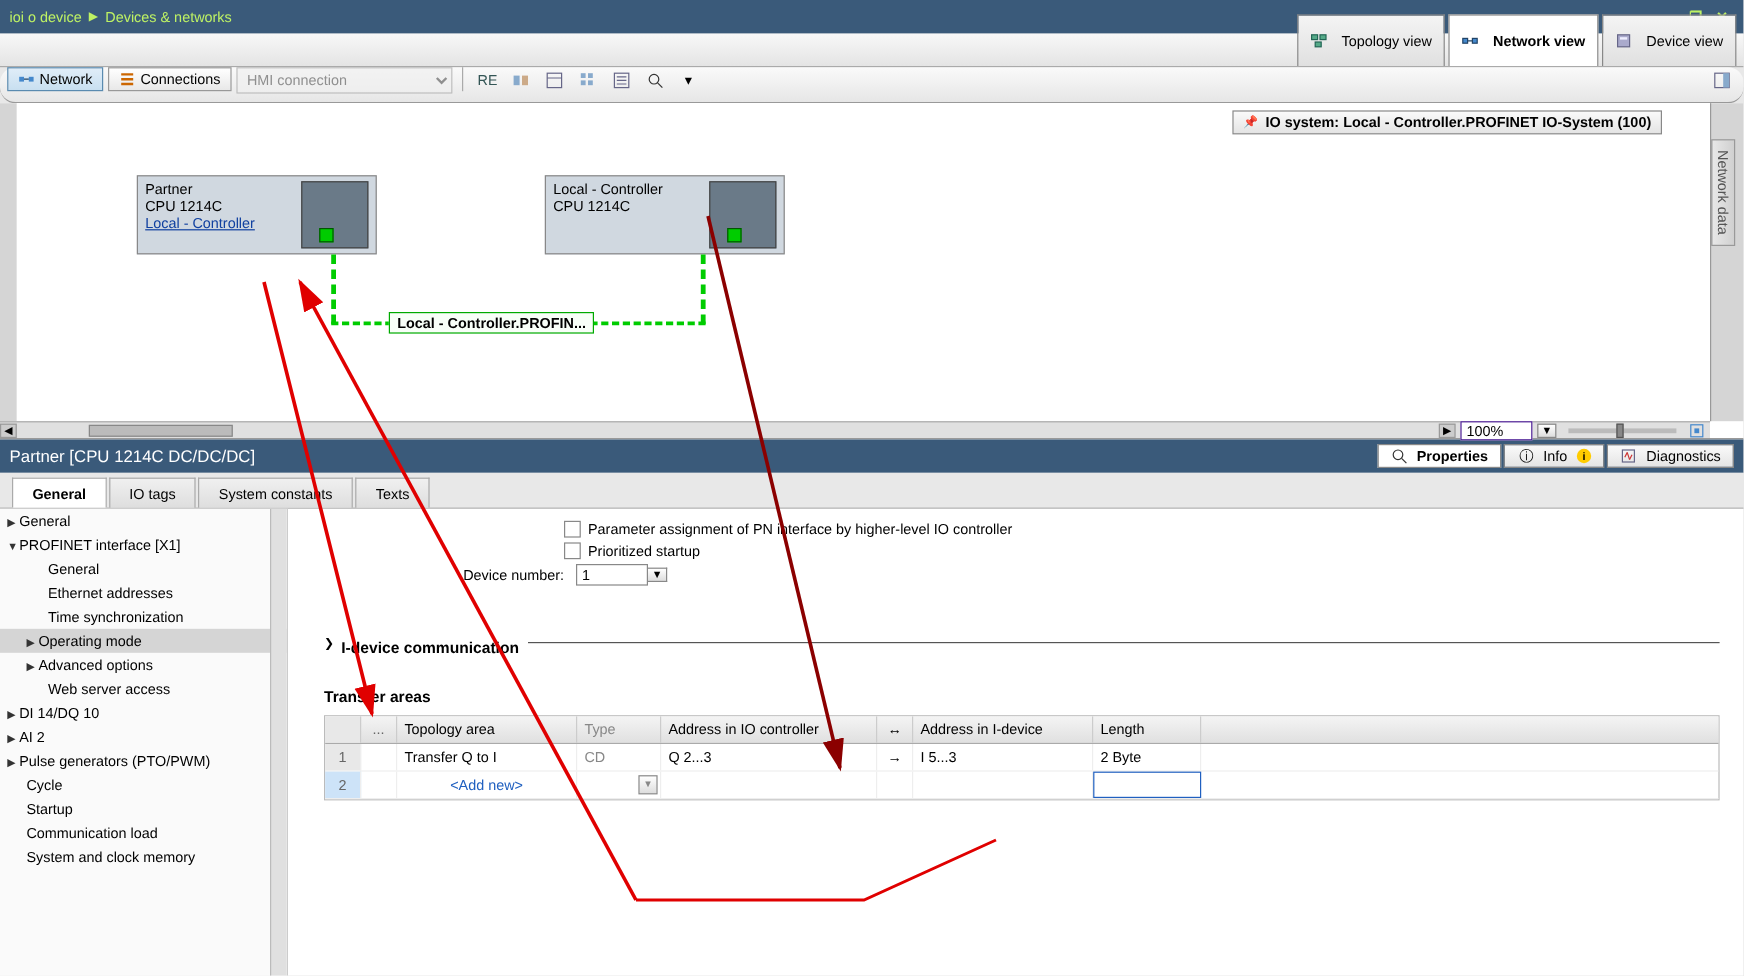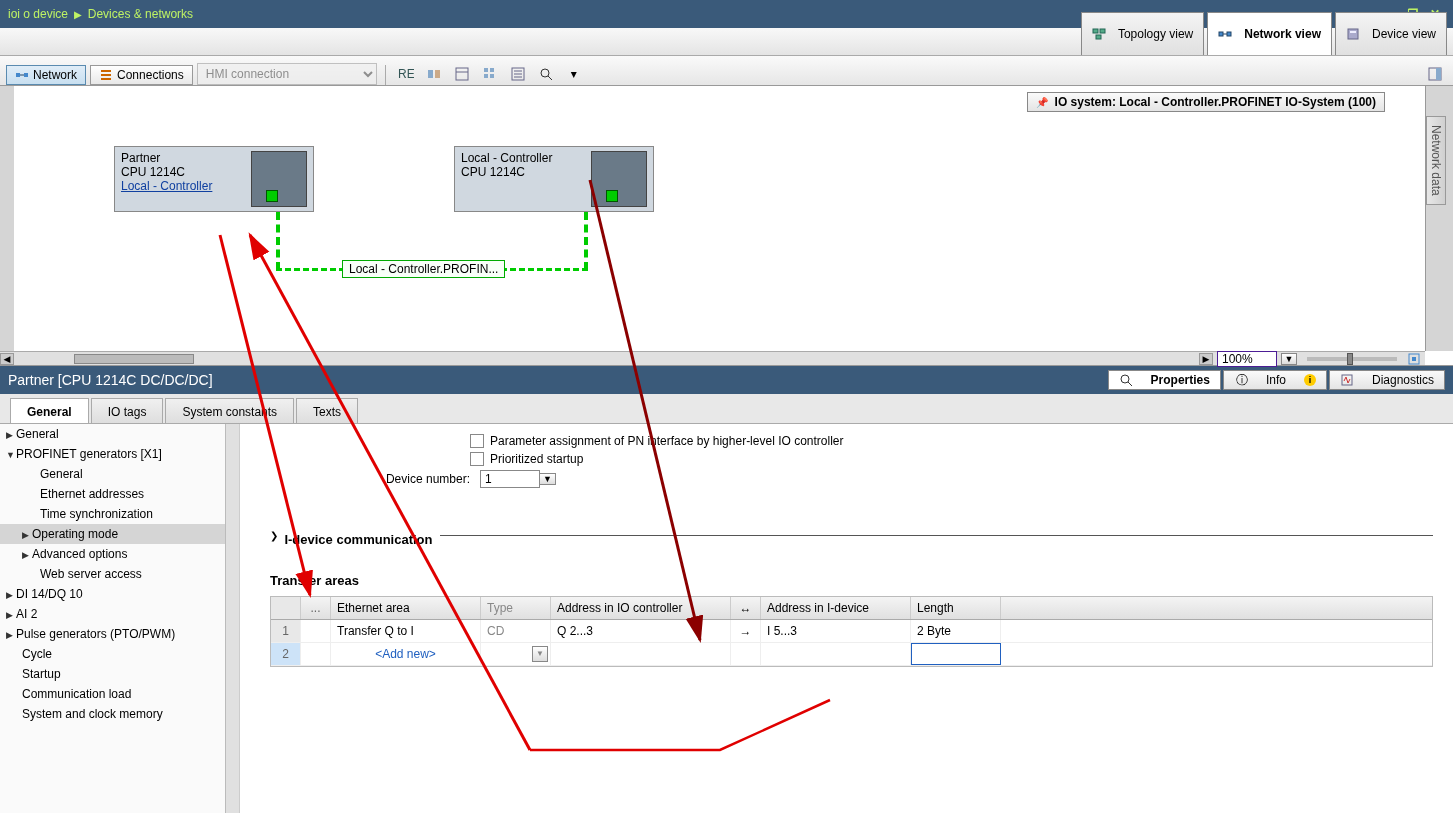--- a/index.html
+++ b/index.html
@@ -11,21 +11,21 @@
 .titlebar .win-controls { margin-left: auto; display: flex; gap: 2px; }
 .titlebar .win-controls span { width: 20px; text-align: center; cursor: pointer; font-weight: bold; }
 
 
 .view-tabs-row { background: linear-gradient(#f8f8f8,#e4e4e4); height: 28px; border-bottom: 1px solid #aaa; display: flex; justify-content: flex-end; align-items: flex-end; padding-right: 6px; }
 .view-tab { border: 1px solid #888; border-bottom: none; padding: 14px 10px; margin-left: 3px; background: linear-gradient(#f4f4f4,#e0e0e0); display: flex; align-items: center; gap: 12px; cursor: pointer; }
 .view-tab.active { background: #fff; font-weight: bold; }
 .view-tab .vicn { width: 14px; height: 12px; display: inline-block; }
 
 
-.netbar { background: linear-gradient(#fafafa,#e6e6e6); height: 30px; border-bottom: 1px solid #999; display: flex; align-items: flex-end; padding: 0 6px; gap: 4px; }
+.netbar { background: linear-gradient(#fafafa,#e6e6e6); height: 30px; border-bottom: 1px solid #999; display: flex; align-items: flex-start; padding: 0 6px; gap: 4px; border-radius: 13px; }
 .netbar .btn { border: 1px solid #999; background: linear-gradient(#fff,#e8e8e8); padding: 2px 8px; display: flex; align-items: center; gap: 4px; cursor: pointer; }
 .netbar .btn.active { background: linear-gradient(#e0edf8,#c8dff0); border-color: #5a8bb0; }
 .netbar select { border: 1px solid #aaa; background: #f0f0f0; padding: 1px 4px; width: 180px; height: 22px; color: #666; }
 .netbar .sep { width: 1px; height: 20px; background: #aaa; margin: 0 4px; }
 .netbar .iconbtn { width: 24px; height: 22px; border: 1px solid transparent; display: flex; align-items: center; justify-content: center; cursor: pointer; }
 .netbar .expand { margin-left: auto; }
 
 
 .canvas-wrap { position: relative; background: #fff; height: 280px; border-bottom: 1px solid #999; }
 .canvas { position: absolute; left: 14px; right: 28px; top: 0; bottom: 14px; background: #fff; overflow: hidden; }
@@ -49,21 +49,21 @@
 
 .hscroll { position: absolute; left: 0; right: 28px; bottom: 0; height: 14px; background: #e0e0e0; border-top: 1px solid #aaa; display: flex; align-items: center; }
 .hscroll .sbtn { width: 14px; height: 12px; background: #ccc; border: 1px solid #999; text-align: center; font-size: 9px; line-height: 10px; cursor: pointer; }
 .hscroll .thumb { width: 120px; height: 10px; background: #bbb; border: 1px solid #888; margin-left: 60px; }
 .hscroll .zoom { margin-left: auto; display: flex; align-items: center; gap: 4px; padding-right: 4px; }
 .hscroll .zoom input { width: 60px; border: 1px solid #4c1d95; padding: 0 4px; }
 
 
 .prop-header { background: #3a5a7a; color: #fff; height: 28px; display: flex; align-items: center; padding: 0 8px; }
 .prop-header .ptabs { margin-left: auto; display: flex; }
-.prop-header .ptab { background: linear-gradient(#fafafa,#e4e4e4); color: #000; border: 1px solid #888; padding: 2px 10px; margin-left: 2px; display: flex; align-items: center; gap: 18px; cursor: pointer; }
+.prop-header .ptab { background: linear-gradient(#fafafa,#e4e4e4); color: #000; border: 1px solid #888; padding: 2px 10px; margin-left: 2px; display: flex; align-items: center; gap: 8px; cursor: pointer; }
 .prop-header .ptab.active { font-weight: bold; background: #fff; }
 .prop-header .ptab .small-i { background: #ffcc00; color: #000; border-radius: 50%; width: 12px; height: 12px; font-size: 9px; text-align: center; line-height: 12px; font-weight: bold; }
 
 
 .inner-tabs { background: #e8e8e8; height: 30px; border-bottom: 1px solid #aaa; display: flex; align-items: flex-end; padding-left: 10px; }
 .inner-tab { border: 1px solid #aaa; border-bottom: none; padding: 4px 16px; margin-right: 2px; background: linear-gradient(#f0f0f0,#dedede); cursor: pointer; font-size: 14px; }
 .inner-tab.active { background: #fff; font-weight: bold; }
 
 
 .prop-body { display: flex; height: 400px; background: #fff; }
@@ -249,21 +249,21 @@
         <div>CPU 1214C</div>
       </div>
       <div class="dimg"></div>
     </div>
 
     <div class="net-vert" style="left:262px; top:126px; height:58px;"></div>
     <div class="net-vert" style="left:570px; top:126px; height:58px;"></div>
 
     <div class="net-line" style="left:262px; top:182px; width:312px;"></div>
 
-    <div class="net-label" style="left:328px; top:174px;">
+    <div class="net-label" style="left:310px; top:174px;font-weight:bold;">
       <span>Local - Controller.PROFIN...</span>
     </div>
   </div>
 
   <div class="right-sidebar">
     <div class="tab-vert"><span>Network data</span></div>
   </div>
 
   <div class="hscroll">
     <div class="sbtn">◀</div>
@@ -316,21 +316,21 @@
   <div class="inner-tab active"><span>General</span></div>
   <div class="inner-tab"><span>IO tags</span></div>
   <div class="inner-tab"><span>System constants</span></div>
   <div class="inner-tab"><span>Texts</span></div>
 </div>
 
 <div class="prop-body">
   <div class="prop-nav">
     <ul>
       <li class="h1"><span class="arr">▶</span><span>General</span></li>
-      <li class="h1"><span class="arr">▼</span><span>PROFINET generators [X1]</span></li>
+      <li class="h1"><span class="arr">▼</span><span>PROFINET interface [X1]</span></li>
       <li class="h3"><span>General</span></li>
       <li class="h3"><span>Ethernet addresses</span></li>
       <li class="h3"><span>Time synchronization</span></li>
       <li class="h2 sel"><span class="arr">▶</span><span>Operating mode</span></li>
       <li class="h2"><span class="arr">▶</span><span>Advanced options</span></li>
       <li class="h3"><span>Web server access</span></li>
       <li class="h1"><span class="arr">▶</span><span>DI 14/DQ 10</span></li>
       <li class="h1"><span class="arr">▶</span><span>AI 2</span></li>
       <li class="h1"><span class="arr">▶</span><span>Pulse generators (PTO/PWM)</span></li>
       <li class="h2"><span>Cycle</span></li>
@@ -361,21 +361,21 @@
       <span class="section-title">I-device communication</span>
       <span class="hr"></span>
     </div>
 
     <div class="section-title" style="margin-top:20px;">Transfer areas</div>
 
     <div class="tx-table">
       <div class="thead">
         <div class="c-num"></div>
         <div class="c-dots">...</div>
-        <div class="c-name">Ethernet area</div>
+        <div class="c-name">Topology area</div>
         <div class="c-type">Type</div>
         <div class="c-addr">Address in IO controller</div>
         <div class="c-dir">↔</div>
         <div class="c-addr2">Address in I-device</div>
         <div class="c-len">Length</div>
       </div>
       <div class="trow">
         <div class="c-num">1</div>
         <div class="c-dots"></div>
         <div class="c-name">Transfer Q to I</div>

